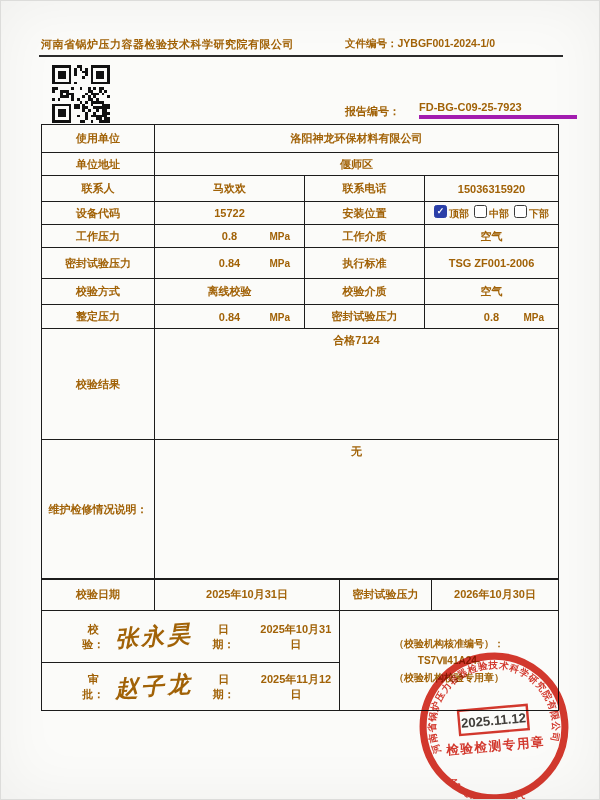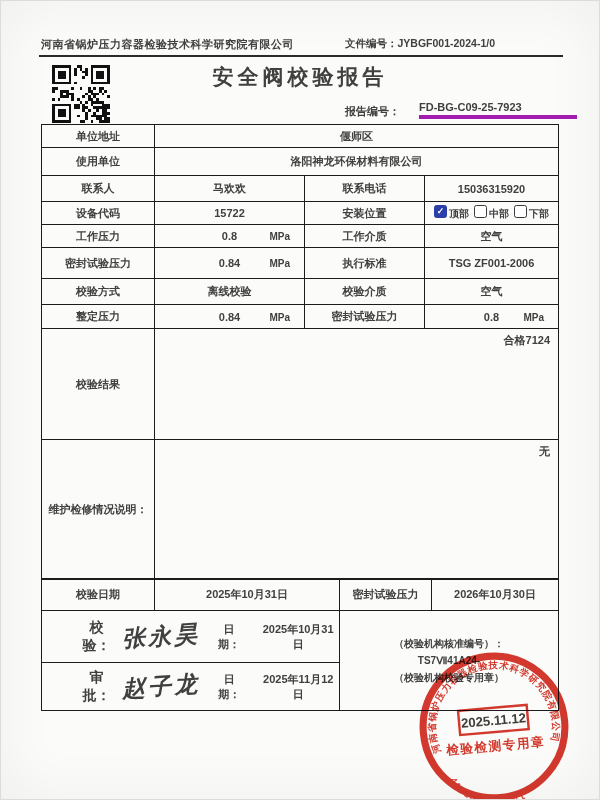--- a/index.html
+++ b/index.html
@@ -1,44 +1,44 @@
 <!DOCTYPE html>
 <html><head>
 <meta charset="utf-8">
 <style>
   html,body{margin:0;padding:0;background:#e9e9e7;}
   .page{position:relative;width:600px;height:800px;margin:0 auto;background:#fbfbf9;
-    font-family:"Liberation Sans",sans-serif;color:#404040;overflow:hidden;
+    font-family:"Liberation Sans",sans-serif;color:#a16207;overflow:hidden;
     box-shadow:inset 0 0 60px rgba(0,0,0,.05);border:1px solid #dcdcda;box-sizing:border-box;}
   .hdr-company{position:absolute;left:40px;top:36px;font-size:11px;font-weight:700;letter-spacing:.5px;}
   .hdr-docno{position:absolute;left:344px;top:36px;font-size:10.5px;font-weight:700;}
   .hdr-rule{position:absolute;left:38px;top:54px;width:524px;height:2px;background:#2b2b2b;}
   .qr{position:absolute;left:51px;top:64px;width:58px;height:58px;}
   .title{position:absolute;left:0;right:0;top:62px;text-align:center;font-size:21px;font-weight:700;letter-spacing:4px;}
   .repno{position:absolute;left:344px;top:100px;font-size:11px;font-weight:700;display:flex;align-items:flex-end;gap:17px;}
   .repno .lbl{margin-right:2px;}
   .repno .val{display:inline-block;width:158px;border-bottom:4px solid #a21caf;padding-bottom:2px;}
 
   .tablewrap{position:absolute;left:40px;top:123px;width:517px;}
   table{border-collapse:collapse;table-layout:fixed;width:517px;}
   td{border:1.6px solid #1c1c1c;font-size:11px;font-weight:700;text-align:center;vertical-align:middle;
      padding:1px 3px;overflow:hidden;box-sizing:border-box;}
   .t2{margin-top:-1.6px;}
-  td.tl{text-align:right;vertical-align:top;padding:4px 8px;}
+  td.tl{text-align:center;vertical-align:top;padding:4px 8px;}
   td.unitcell{position:relative;}
   td.unitcell .unit{position:absolute;right:14px;top:50%;transform:translateY(-50%);font-size:10px;}
   .cb{display:inline-block;width:11px;height:11px;border:1.6px solid #3a3a3a;border-radius:2.5px;
       vertical-align:-1.5px;margin:0 2px 0 5px;position:relative;background:#fff;}
   .cb:first-child{margin-left:0;}
   .cb.checked{background:#2b3fa8;border-color:#2b3fa8;}
   .cb.checked::after{content:"✓";position:absolute;left:0;top:-1px;width:11px;text-align:center;
       color:#fff;font-size:9px;font-weight:700;line-height:12px;}
   .cbline{font-size:10px;letter-spacing:0;}
   .sigrow{display:flex;align-items:center;justify-content:flex-start;padding-left:32px;}
-  .sig-label{font-size:14px;font-weight:700;}
+  .sig-label{font-size:11px;font-weight:700;}
   .handw{font-style:italic;font-weight:700;font-size:23px;letter-spacing:3px;transform:rotate(-4deg);
      display:inline-block;margin:0 10px 0 6px;white-space:nowrap;}
   .sig-date-l{font-size:11px;font-weight:700;margin-left:4px;}
   .sig-date{font-size:11px;font-weight:700;margin-left:16px;}
   .orgnote{font-size:10px;font-weight:700;line-height:17px;text-align:center;}
   .stamp{position:absolute;left:412px;top:645px;width:162px;height:162px;mix-blend-mode:multiply;
      opacity:.93;transform:rotate(-5deg);z-index:5;}
 </style>
 </head>
 <body>
@@ -162,44 +162,43 @@
       <rect x="1" y="1" width="5" height="5" fill="#fbfbf9"></rect>
       <rect x="2" y="2" width="3" height="3" fill="#111"></rect>
       <rect x="14" y="0" width="7" height="7" fill="#111"></rect>
       <rect x="15" y="1" width="5" height="5" fill="#fbfbf9"></rect>
       <rect x="16" y="2" width="3" height="3" fill="#111"></rect>
       <rect x="0" y="14" width="7" height="7" fill="#111"></rect>
       <rect x="1" y="15" width="5" height="5" fill="#fbfbf9"></rect>
       <rect x="2" y="16" width="3" height="3" fill="#111"></rect>
     </svg>
 
-  <div class="title">安全阀校验报告</div>
 
   <div class="repno">
     <span class="lbl">报告编号：</span>
     <span class="val">FD-BG-C09-25-7923</span>
   </div>
 
   <div class="tablewrap">
 
     <table class="t1">
       <colgroup>
           <col style="width:113px">
           <col style="width:150px">
           <col style="width:120px">
           <col style="width:134px">
         </colgroup>
       <tbody>
-          <tr style="height:23px">
+          <tr style="height:28px">
+        <td>使用单位</td>
+        <td colspan="3">洛阳神龙环保材料有限公司</td>
+      </tr>
+      <tr style="height:23px">
         <td>单位地址</td>
         <td colspan="3">偃师区</td>
-      </tr>
-      <tr style="height:28px">
-        <td>使用单位</td>
-        <td colspan="3">洛阳神龙环保材料有限公司</td>
       </tr>
       <tr style="height:26px">
         <td>联系人</td>
         <td>马欢欢</td>
         <td>联系电话</td>
         <td>15036315920</td>
       </tr>
       <tr style="height:23px">
         <td>设备代码</td>
         <td>15722</td>

